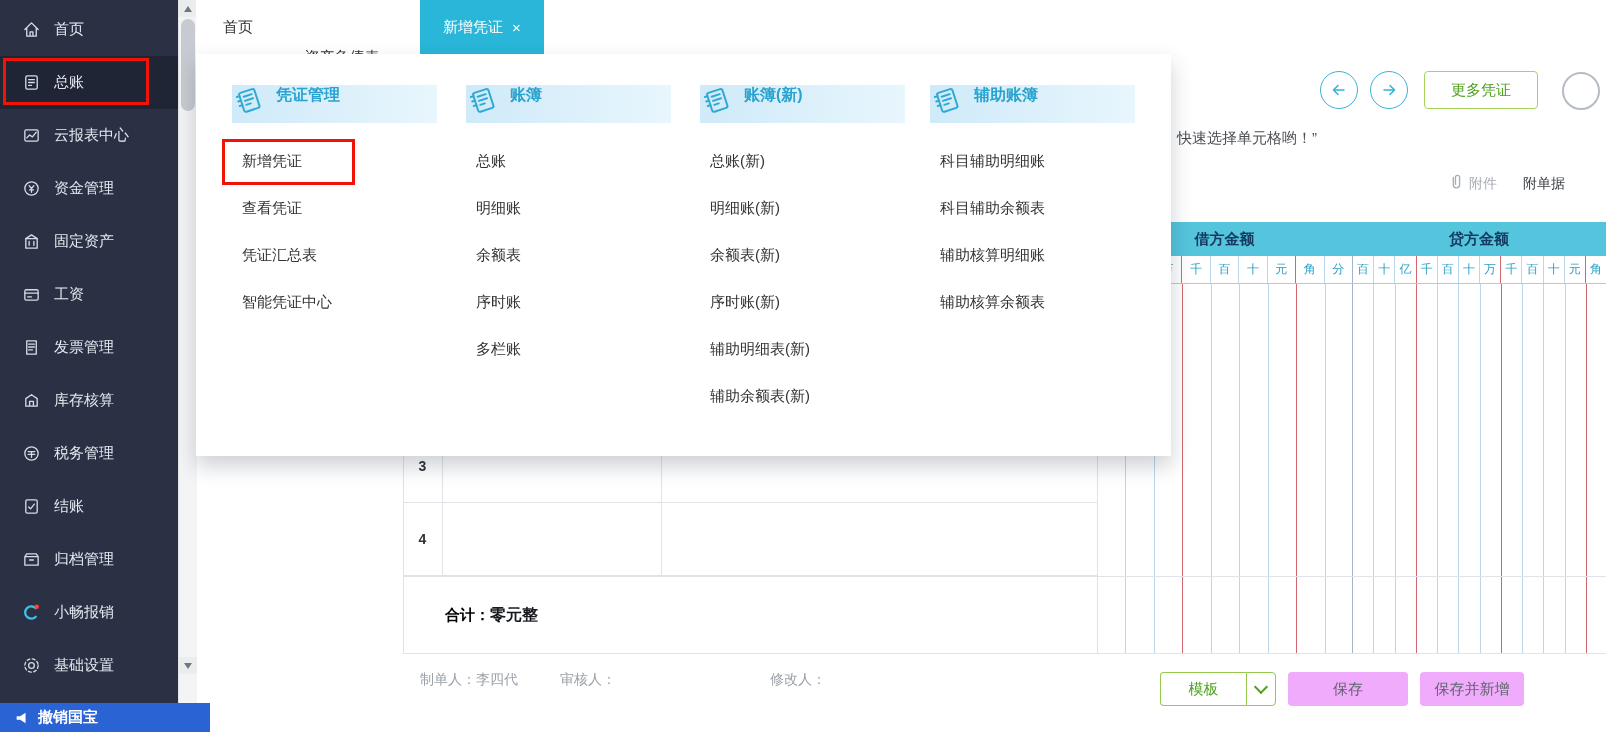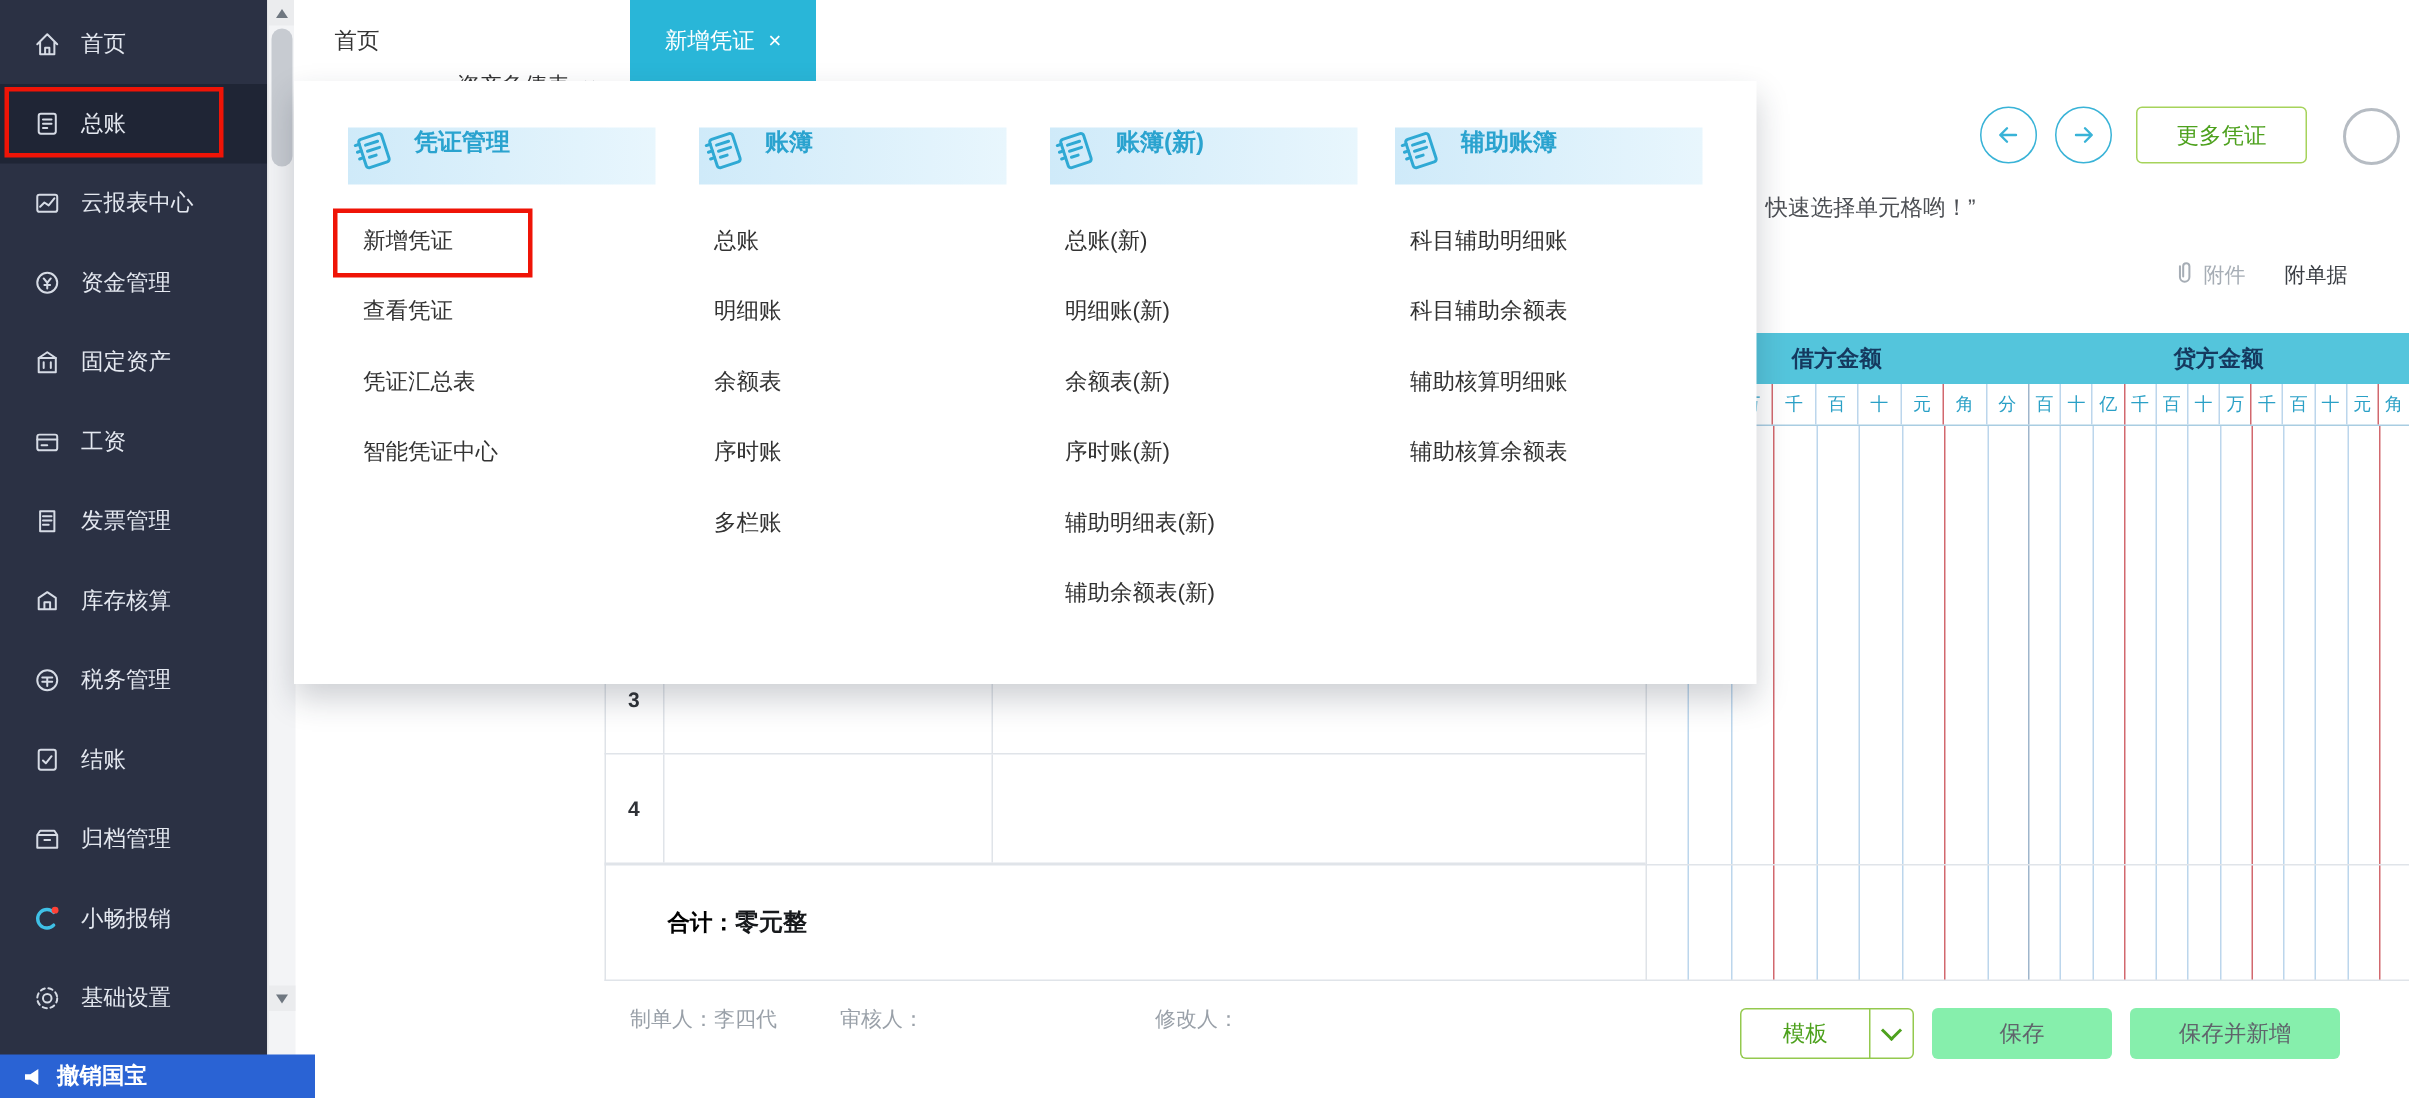--- a/index.html
+++ b/index.html
@@ -113,21 +113,21 @@
   .btn{position:absolute;top:672px;height:34px;display:flex;align-items:center;justify-content:center;
        font-size:15px;border-radius:4px;cursor:pointer;z-index:6;box-sizing:border-box;}
   .tpl-wrap{position:absolute;left:1160px;top:672px;height:34px;display:flex;z-index:6;}
   .tpl-main{width:86px;border:1.5px solid #94c94e;border-right:none;border-radius:4px 0 0 4px;
             color:#4da11d;font-size:15px;display:flex;align-items:center;justify-content:center;
             background:#fff;cursor:pointer;box-sizing:border-box;}
   .tpl-arrow{width:30px;border:1.5px solid #94c94e;border-radius:0 4px 4px 0;display:flex;
              align-items:center;justify-content:center;background:#fff;cursor:pointer;box-sizing:border-box;}
   .chev{width:8px;height:8px;border-right:2px solid #4da11d;border-bottom:2px solid #4da11d;
         transform:rotate(45deg);margin-top:-4px;}
-  .gray-btn{background:#86efac;color:#5f646b;}
+  .gray-btn{background:#f0abfc;color:#5f646b;}
 </style>
 </head>
 <body>
 
 <div class="screen">
 
   <svg width="0" height="0" style="position:absolute">
     <symbol id="ic-journal" viewBox="0 0 34 34">
       <g transform="rotate(-18 17 17)">
         <rect x="9" y="6" width="17" height="21" rx="2"></rect>
@@ -421,21 +421,21 @@
     <div class="tpl-main">
       <span>模板</span>
     </div>
     <div class="tpl-arrow">
       <div class="chev"></div>
     </div>
   </div>
   <div class="btn gray-btn" style="left:1288px;width:120px;">
     <span>保存</span>
   </div>
-  <div class="btn gray-btn" style="left:1420px;width:140px;">
+  <div class="btn gray-btn" style="left:1420px;width:104px;">
     <span>保存并新增</span>
   </div>
 
   <div class="menu-panel">
 
     <div class="menu-col" style="left:36px;">
       <div class="menu-head">
         <svg>
             <use href="#ic-journal"></use>
           </svg>

